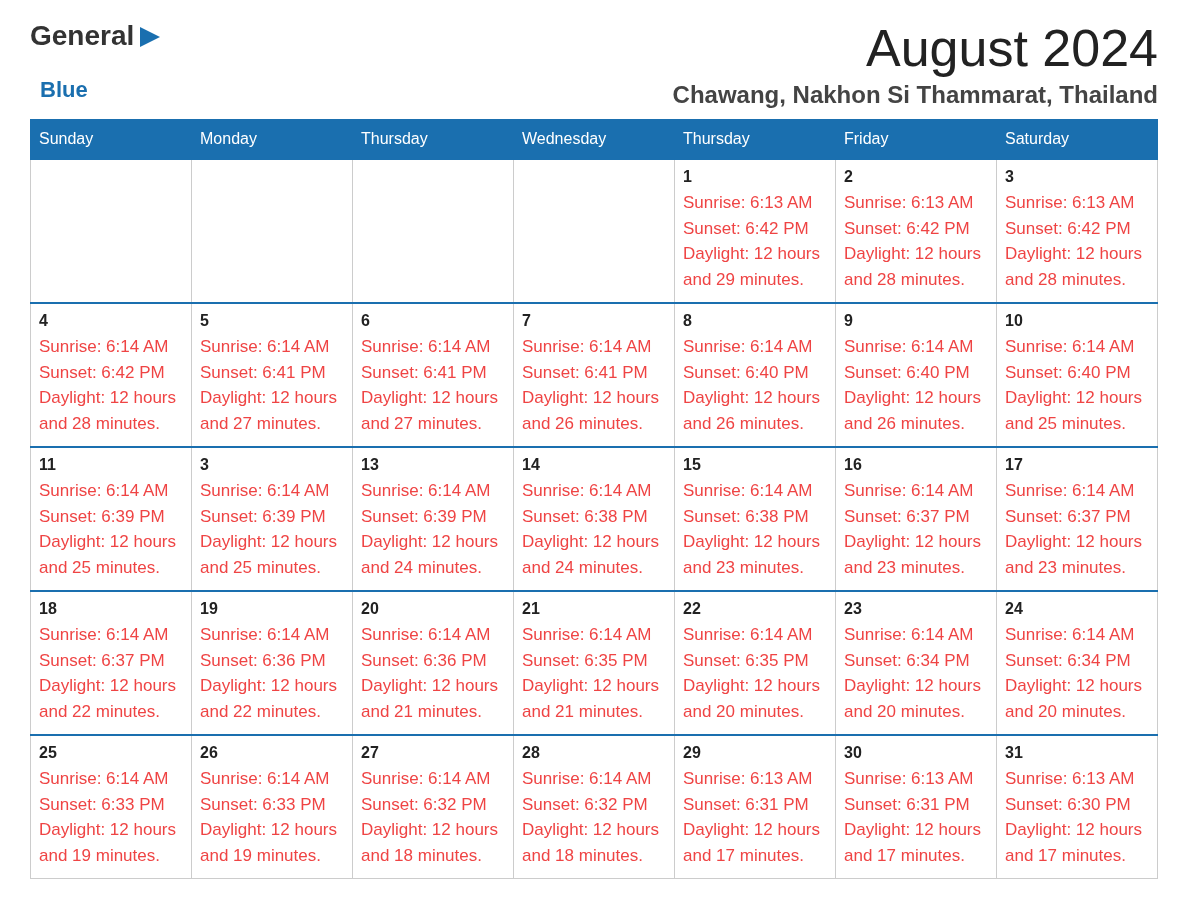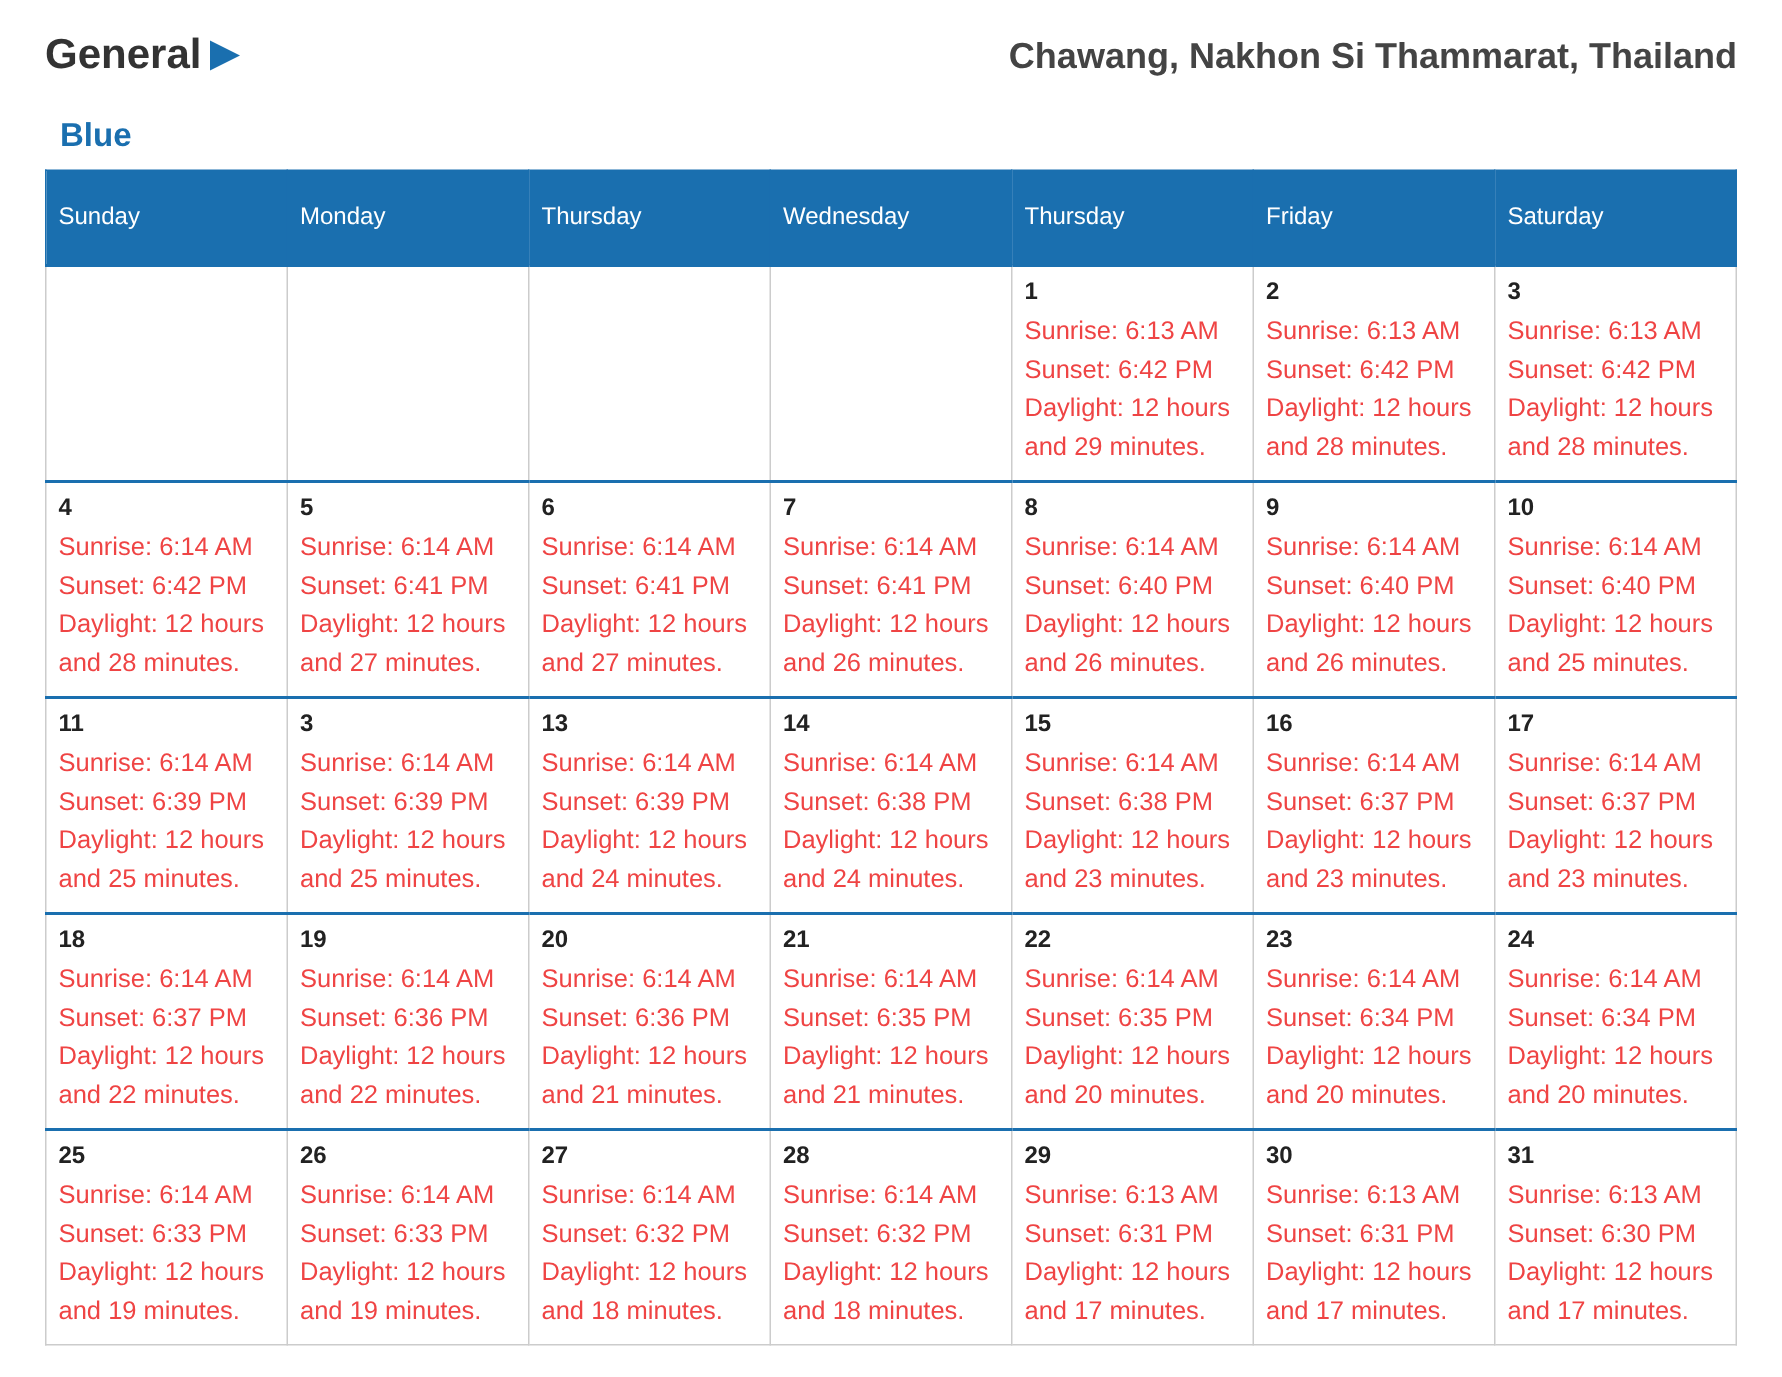--- a/index.html
+++ b/index.html
@@ -43,21 +43,21 @@
       font-weight: bold;
     }
     .calendar {
       width: 100%;
       border-collapse: collapse;
       margin-top: 10px;
     }
     .calendar th {
       background-color: #1a6faf;
       color: #fff;
-      padding: 22px 8px;
+      padding: 10px 8px;
       font-size: 16px;
       font-weight: normal;
       text-align: left;
       border: 1px solid #1a6faf;
     }
     .calendar td {
       vertical-align: top;
       padding: 8px 8px 10px 8px;
       border: 1px solid #ccc;
       border-top: 2px solid #1a6faf;
@@ -92,20 +92,21 @@
       <span style="font-size:28px;font-weight:bold;color:#333;font-family:Arial,sans-serif;">General</span>
       <svg width="28" height="28" viewBox="0 0 28 28" style="margin-left:2px;margin-top:2px;">
         <polygon points="4,4 24,14 4,24" fill="#1a6faf"></polygon>
       </svg>
     </div>
     <div style="margin-left:10px;margin-top:-6px;">
       <span style="font-size:22px;font-weight:bold;color:#1a6faf;font-family:Arial,sans-serif;">Blue</span>
     </div>
   </div>
   <div class="title-block">
+    <div class="month-title">August 2024</div>
     <div class="location-title">Chawang, Nakhon Si Thammarat, Thailand</div>
   </div>
 </div>
 
 <table class="calendar">
   <thead>
     <tr>
     <th>Sunday</th>
         <th>Monday</th>
         <th>Thursday</th>

